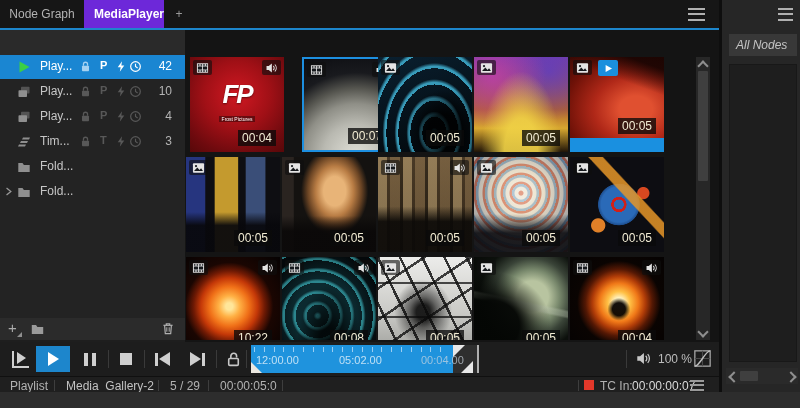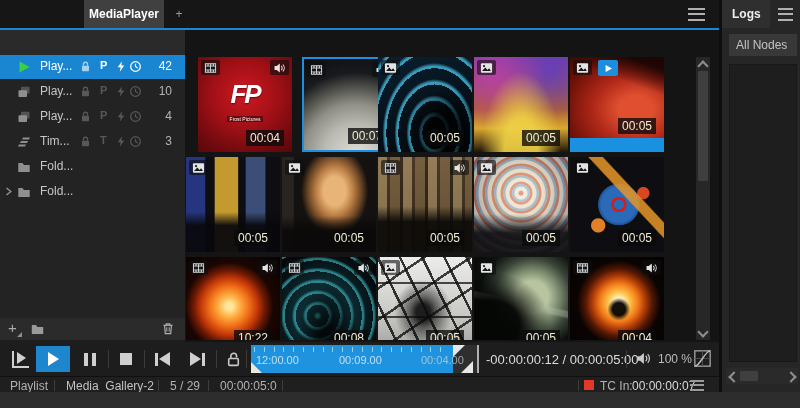--- a/index.html
+++ b/index.html
@@ -5,21 +5,21 @@
   html,body{margin:0;padding:0;background:#111;}
   #app{position:relative;width:800px;height:408px;background:#1e1e1e;overflow:hidden;
        font-family:"Liberation Sans",sans-serif;color:#c6c6c6;font-size:12px;
        -webkit-font-smoothing:antialiased;}
   .abs{position:absolute;}
 
   
   #tabbar{position:absolute;left:0;top:0;width:719px;height:28px;background:#161616;}
   .tab{position:absolute;top:0;height:28px;display:flex;align-items:center;justify-content:center;
        color:#b2b2b2;cursor:default;}
-  .tab.active{background:#404040;color:#fff;font-weight:bold;}
+  .tab.active{background:#6d28d9;color:#fff;font-weight:bold;justify-content:flex-end;}
   #accent-line{position:absolute;left:0;top:28px;width:719px;height:2px;background:#1d86cc;}
   .hamb{position:absolute;width:17px;height:13px;
         background:repeating-linear-gradient(to bottom,#b0b0b0 0 2px,rgba(0,0,0,0) 2px 5.5px);}
 
   
   #header{position:absolute;left:0;top:30px;width:719px;height:25px;background:#2a2a2a;}
   .hdr-txt{position:absolute;top:5px;color:#c9c9c9;font-size:12px;}
   .vsep{position:absolute;width:1px;background:#474747;}
   #slider-track{position:absolute;left:540px;top:50px;width:137px;height:4px;background:#555;border-radius:2px;}
   #slider-fill{position:absolute;left:540px;top:50px;width:25px;height:4px;background:#1d86cc;border-radius:2px;}
@@ -169,30 +169,33 @@
   #st-hamb{top:3px;left:690px;width:14px;height:11px;
            background:repeating-linear-gradient(to bottom,#9a9a9a 0 2px,rgba(0,0,0,0) 2px 4.5px);}
   #bottom-strip{position:absolute;left:0;top:392px;width:800px;height:16px;background:#2d2d2d;}
 
   
   #panel-gap{position:absolute;left:719px;top:0;width:3px;height:392px;background:#0e0e0e;}
   #logs-panel{position:absolute;left:722px;top:0;width:78px;height:392px;background:#262626;}
   #logs-tab{position:absolute;left:0;top:0;width:48px;height:28px;background:#2f2f2f;color:#eee;
             font-weight:bold;display:flex;align-items:center;padding-left:10px;box-sizing:border-box;}
   #all-nodes{position:absolute;left:7px;top:34px;width:68px;height:22px;background:#383838;color:#c4c4c4;
-             display:flex;align-items:center;padding-left:7px;box-sizing:border-box;}
+             display:flex;align-items:center;padding-left:7px;box-sizing:border-box;font-style:italic;}
   #log-content{position:absolute;left:7px;top:64px;width:68px;height:298px;background:#1e1e1e;border:1px solid #181818;box-sizing:border-box;}
   #logs-hscroll{position:absolute;left:4px;top:368px;width:72px;height:16px;background:#2a2a2a;}
 </style>
 </head>
 <body>
 
 <div id="app">
 
   <div id="tabbar">
+    <div class="tab" style="left:0;width:84px">
+      <span>Node Graph</span>
+    </div>
     <div class="tab active" style="left:84px;width:80px">
       <span>MediaPlayer</span>
     </div>
     <div class="tab" style="left:168px;width:22px;color:#9a9a9a">
       <span>+</span>
     </div>
     <div class="hamb" style="left:688px;top:8px"></div>
   </div>
   <div id="accent-line"></div>
 
@@ -325,21 +328,21 @@
             <path d="M2.4 3.8 h9.2" stroke-width="1.2"></path>
             <path d="M5.3 3.8 V2.4 h3.4 v1.4" stroke-width="1.2"></path>
             <path d="M3.6 3.8 l.7 8.4 h5.4 l.7 -8.4" stroke-width="1.2"></path>
             <path d="M5.8 5.8 v4.4 M8.2 5.8 v4.4" stroke-width="1"></path>
           </g>
         </svg></span>
   </div>
 
   <div id="grid-bg"></div>
   <div id="grid">
-      <div class="cell art-fp-logo-red" style="left: 12px; top: 0px;">
+      <div class="cell art-fp-logo-red" style="left: 4px; top: 0px;">
         <span class="chip tl"><svg width="13" height="12" viewBox="0 0 14 14">
             <rect x="0.5" y="1.5" width="13" height="11" fill="currentColor"></rect>
             <g fill="#15181c">
               <rect x="1.6" y="2.6" width="1.9" height="1.7"></rect>
               <rect x="4.7" y="2.6" width="1.9" height="1.7"></rect>
               <rect x="7.8" y="2.6" width="1.9" height="1.7"></rect>
               <rect x="10.9" y="2.6" width="1.7" height="1.7"></rect>
               <rect x="1.6" y="9.7" width="1.9" height="1.7"></rect>
               <rect x="4.7" y="9.7" width="1.9" height="1.7"></rect>
               <rect x="7.8" y="9.7" width="1.9" height="1.7"></rect>
@@ -588,29 +591,28 @@
         <rect x="3.5" y="7" width="9" height="6.5" rx="1" fill="none" stroke="#c8c8c8" stroke-width="1.5"></rect>
         <path d="M5.5 7 V4.8 a2.7 2.7 0 0 1 5.4 0 V6" fill="none" stroke="#c8c8c8" stroke-width="1.5"></path>
       </svg>
     </button>
     <span class="tsep" style="left:246px"></span>
 
     <div id="tl">
       <div id="tl-fill"></div>
       <div id="tl-ticks"></div>
       <span class="tlb" style="left:5px">12:00.00</span>
-      <span class="tlb" style="left:88px">00:09.00</span>
+      <span class="tlb" style="left:88px">05:02.00</span>
       <span class="tlb" style="left:170px;color:rgba(205,215,225,.7)">00:04.00</span>
       <span class="m-in"></span>
       <span class="m-top"></span>
       <span class="m-out"></span>
       <span id="tl-end"></span>
     </div>
 
-    <span id="time-display">-00:00:00:12 / 00:00:05:00</span>
     <span class="tsep" style="left:626px"></span>
     <span id="vol-icon"><svg width="15" height="15" viewBox="0 0 14 14">
           <path d="M1.2 4.8 H3.8 L7.4 1.8 v10.4 L3.8 9.2 H1.2 z" fill="currentColor"></path>
           <path d="M9 4.4 a3.6 3.6 0 0 1 0 5.2" fill="none" stroke="currentColor" stroke-width="1.2"></path>
           <path d="M10.9 2.9 a6 6 0 0 1 0 8.2" fill="none" stroke="currentColor" stroke-width="1.2"></path>
         </svg></span>
     <span id="vol-label">100 %</span>
     <span id="fade-icon">
       <svg width="17" height="17" viewBox="0 0 16 16">
         <rect x="0.8" y="0.8" width="14.4" height="14.4" fill="none" stroke="#a8a8a8" stroke-width="1.2"></rect>
@@ -632,23 +634,20 @@
     <span class="sdiv" style="left:578px"></span>
     <span id="tc-red"></span>
     <span class="st" style="left:600px">TC In:</span>
     <span class="st" id="tc-value" style="left:632px">00:00:00:07</span>
     <span class="hamb abs" id="st-hamb"></span>
   </div>
   <div id="bottom-strip"></div>
 
   <div id="panel-gap"></div>
   <div id="logs-panel">
-    <div id="logs-tab">
-      <span>Logs</span>
-    </div>
     <div class="hamb" style="left:56px;top:8px;width:15px"></div>
     <div id="all-nodes">
       <span>All Nodes</span>
     </div>
     <div id="log-content"></div>
     <div id="logs-hscroll">
       <span class="chev left" style="left:4px;top:5px"></span>
       <div class="sthumb" style="left:14px;top:3px;width:18px;height:10px"></div>
       <span class="chev right" style="left:61px;top:5px"></span>
     </div>

